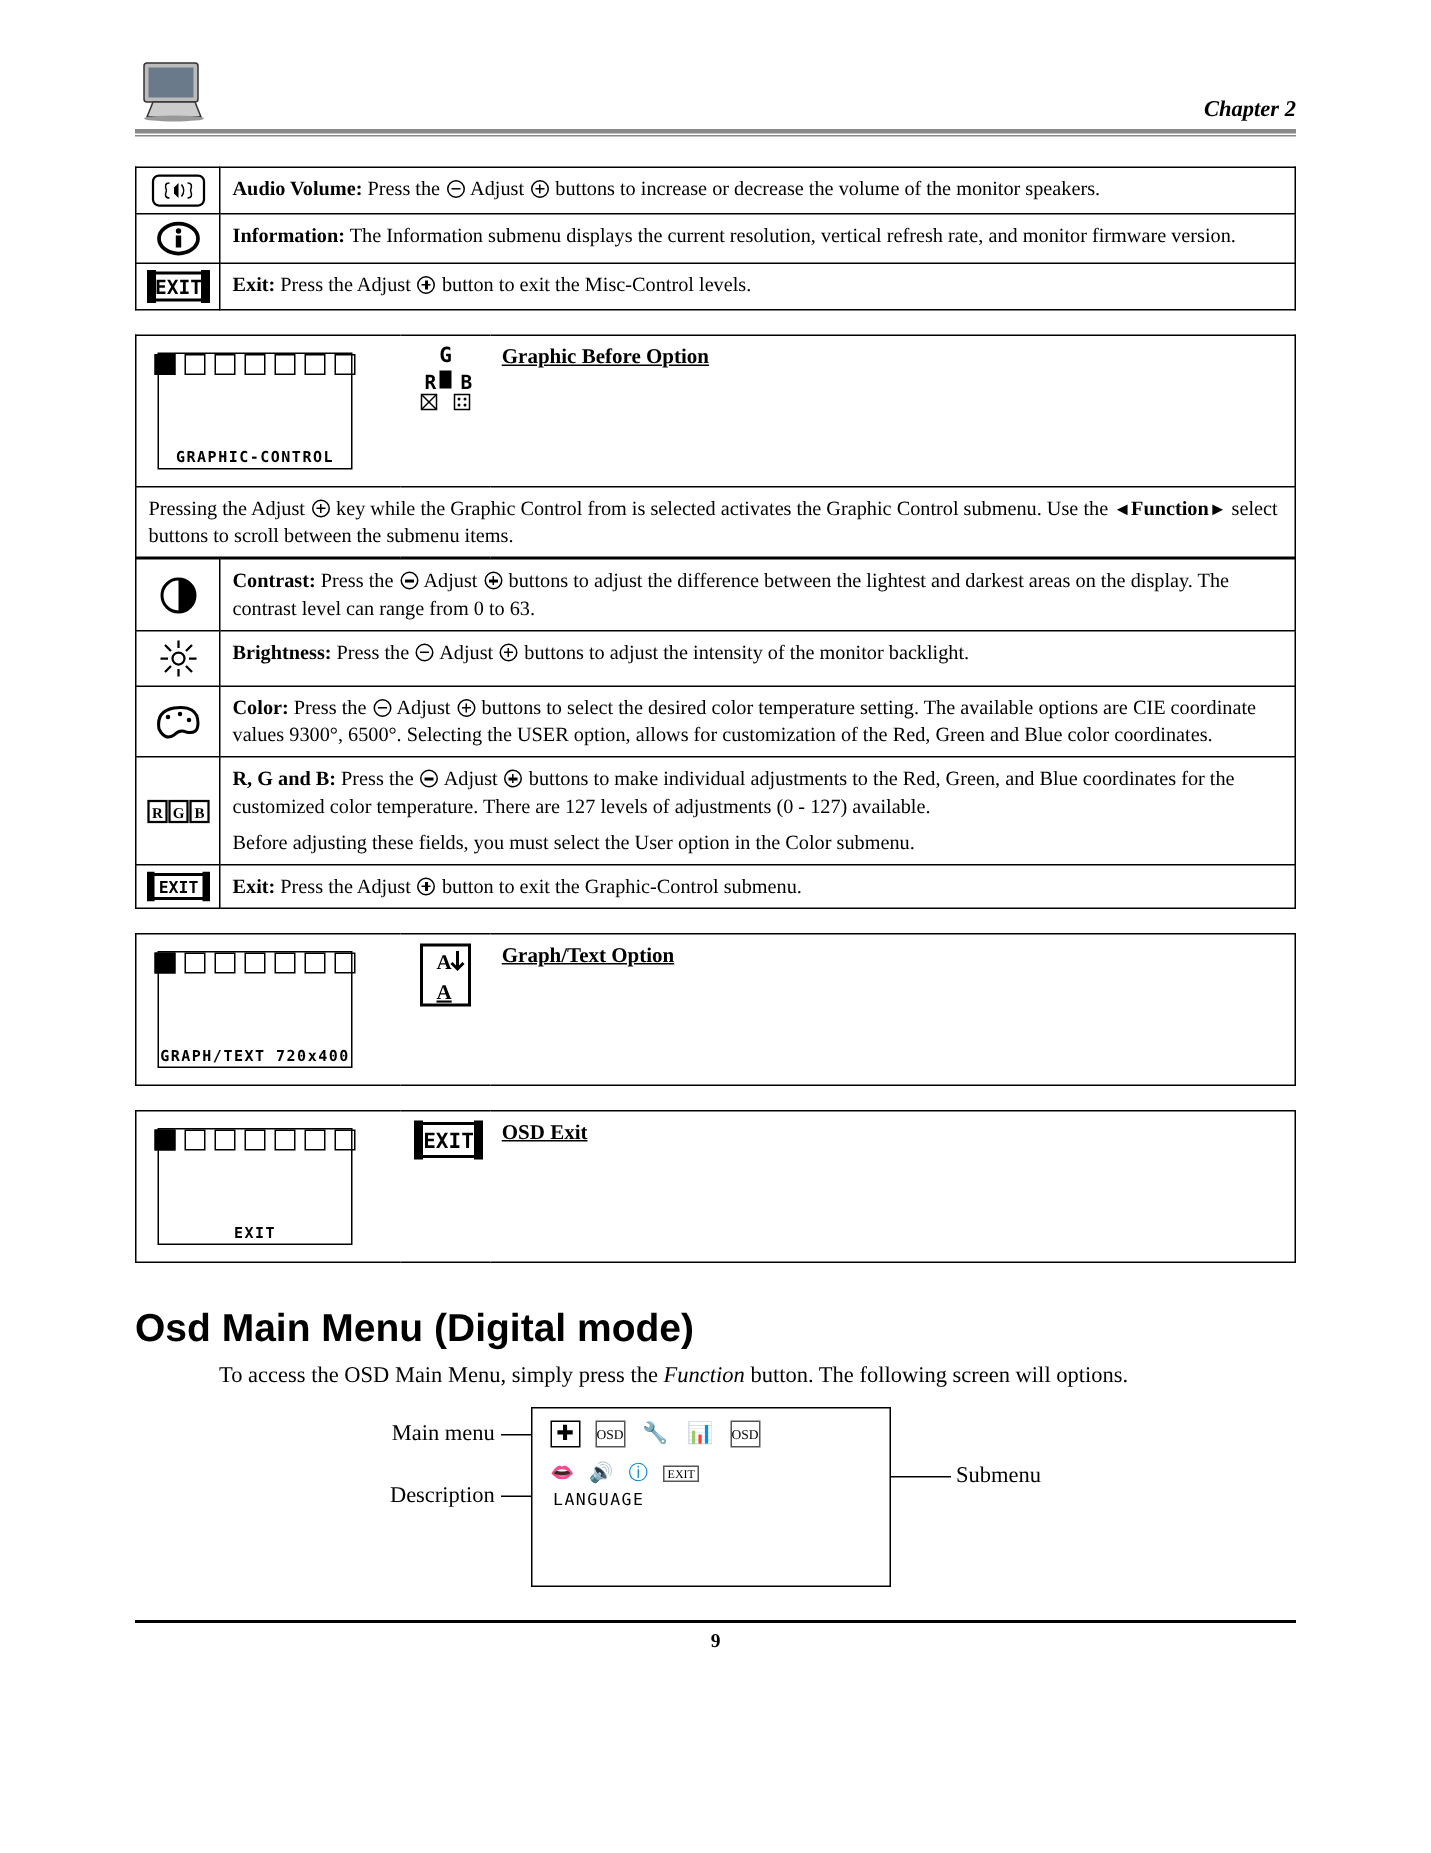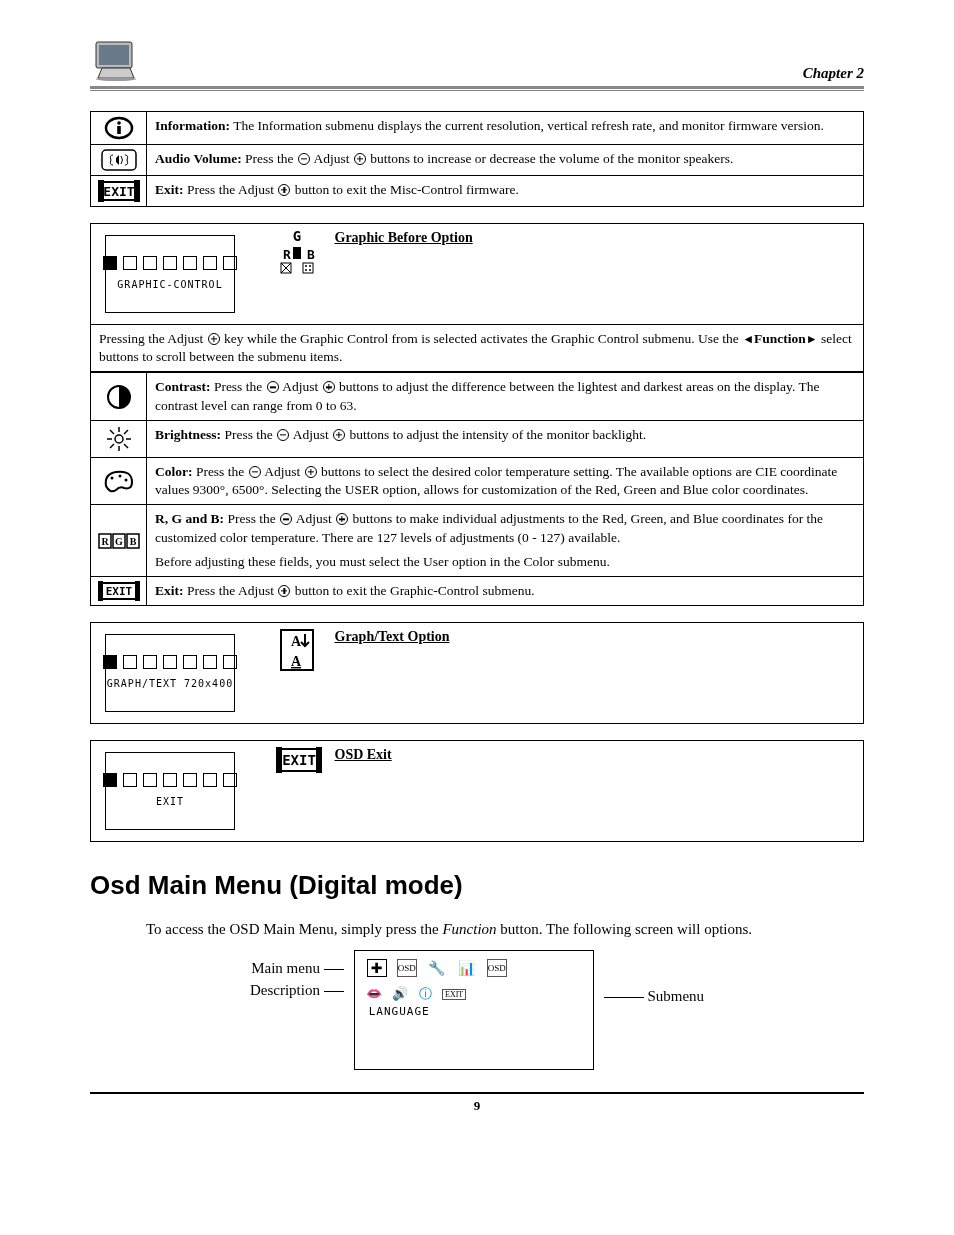--- a/index.html
+++ b/index.html
@@ -50,25 +50,26 @@
     padding: 0;
   }
   .osd-panel {
     width: 130px;
     height: 78px;
     border: 1px solid #000;
     margin: 6px;
     display: flex;
     flex-direction: column;
     align-items: center;
-    justify-content: center;
+    justify-content: space-between;
     font-family: monospace;
     font-size: 10px;
     letter-spacing: 1px;
     position: relative;
+    font-weight: bold;
   }
   .osd-panel .icons-row {
     display: flex;
     gap: 6px;
     margin-bottom: 8px;
   }
   .osd-panel .icons-row span {
     width: 14px; height: 14px;
     display: inline-block;
     border: 1px solid #000;
@@ -118,34 +119,33 @@
     font-size: 12px;
     vertical-align: 0;
   }
   b { font-weight: bold; }
 
   h2.digital {
     font-family: Arial, Helvetica, sans-serif;
     font-size: 26px;
     font-weight: bold;
     margin-top: 28px;
-    margin-bottom: 20px;
+    margin-bottom: 8px;
   }
   .digital-intro {
     font-size: 15px;
     margin-left: 56px;
     margin-bottom: 12px;
   }
   .digital-intro i { font-style: italic; }
 
   .diagram-wrap {
     display: flex;
     align-items: flex-start;
     justify-content: center;
-    gap: 10px;
   }
   .diagram-left {
     text-align: right;
     font-size: 15px;
   }
   .diagram-left div { white-space: nowrap; }
   .diagram-right { font-size: 15px; }
   .osd-screen {
     width: 240px;
     height: 120px;
@@ -216,54 +216,54 @@
 <div class="double-rule">
   <div class="thick"></div>
     <div class="thin"></div>
 </div>
 
 
 <table class="osd">
   <tbody>
       <tr>
     <td class="icon-cell">
-      <svg width="30" height="24" viewBox="0 0 30 24">
-            <ellipse cx="15" cy="12" rx="13" ry="10" fill="none" stroke="#000" stroke-width="2.5"></ellipse>
-            <circle cx="15" cy="7" r="1.8" fill="#000"></circle>
-            <rect x="13.2" y="10" width="3.6" height="8" fill="#000"></rect>
-          </svg>
-    </td>
-    <td>
-      <b>Information:</b><span> The Information submenu displays the current resolution, vertical refresh rate, and monitor firmware version.</span>
-    </td>
-  </tr>
-  <tr>
-    <td class="icon-cell">
       <svg width="40" height="22" viewBox="0 0 40 22">
             <rect x="3" y="1" width="34" height="20" rx="4" fill="none" stroke="#000" stroke-width="1.5"></rect>
             <path d="M12 11 Q10 6 14 6 M12 11 Q10 16 14 16 M28 11 Q30 6 26 6 M28 11 Q30 16 26 16" stroke="#000" fill="none"></path>
             <path d="M17 9 L20 6 L20 16 L17 13 Z" fill="#000"></path>
             <path d="M22 7 Q25 11 22 15" stroke="#000" fill="none"></path>
           </svg>
     </td>
     <td>
       <b>Audio Volume:</b><span> Press the </span><span class="minus-circ"></span><span> Adjust </span><span class="plus-circ"></span><span> buttons to increase or decrease the volume of the monitor speakers.</span>
     </td>
   </tr>
   <tr>
     <td class="icon-cell">
+      <svg width="30" height="24" viewBox="0 0 30 24">
+            <ellipse cx="15" cy="12" rx="13" ry="10" fill="none" stroke="#000" stroke-width="2.5"></ellipse>
+            <circle cx="15" cy="7" r="1.8" fill="#000"></circle>
+            <rect x="13.2" y="10" width="3.6" height="8" fill="#000"></rect>
+          </svg>
+    </td>
+    <td>
+      <b>Information:</b><span> The Information submenu displays the current resolution, vertical refresh rate, and monitor firmware version.</span>
+    </td>
+  </tr>
+  <tr>
+    <td class="icon-cell">
       <svg width="42" height="22" viewBox="0 0 42 22">
             <rect x="2" y="2" width="38" height="18" fill="none" stroke="#000" stroke-width="2"></rect>
             <rect x="0" y="0" width="6" height="22" fill="#000"></rect>
             <rect x="36" y="0" width="6" height="22" fill="#000"></rect>
             <text x="21" y="16" text-anchor="middle" font-family="monospace" font-size="13" font-weight="bold">EXIT</text>
           </svg>
     </td>
     <td>
-      <b>Exit:</b><span> Press the Adjust </span><span class="plus-circ"></span><span> button to exit the Misc-Control firmware.</span>
+      <b>Exit:</b><span> Press the Adjust </span><span class="plus-circ"></span><span> button to exit the Misc-Control levels.</span>
     </td>
   </tr>
 </tbody>
   </table>
 
 <br>
 
 
 <table class="osd">
   <tbody>
@@ -460,21 +460,21 @@
 
 
 <h2 class="digital">Osd Main Menu (Digital mode)</h2>
 <p class="digital-intro">
   <span>To access the OSD Main Menu, simply press the </span><i>Function</i><span> button.  The following screen will options.</span>
 </p>
 
 <div class="diagram-wrap">
   <div class="diagram-left">
     <div style="margin-top:10px;"><span>Main menu</span> <span class="lead-line" style="width:20px;"></span></div>
-    <div style="margin-top:5px;"><span>Description</span> <span class="lead-line" style="width:20px;"></span></div>
+    <div style="margin-top:24px;"><span>Description</span> <span class="lead-line" style="width:20px;"></span></div>
   </div>
   <div class="osd-screen">
     <div class="row1">
       <span class="boxed">✚</span>
       <span style="font-size:9px;border:1px solid #555;">OSD</span>
       <span style="color:#d4a017;">🔧</span>
       <span>📊</span>
       <span style="font-size:9px;border:1px solid #555;">OSD</span>
     </div>
     <div class="row2">

